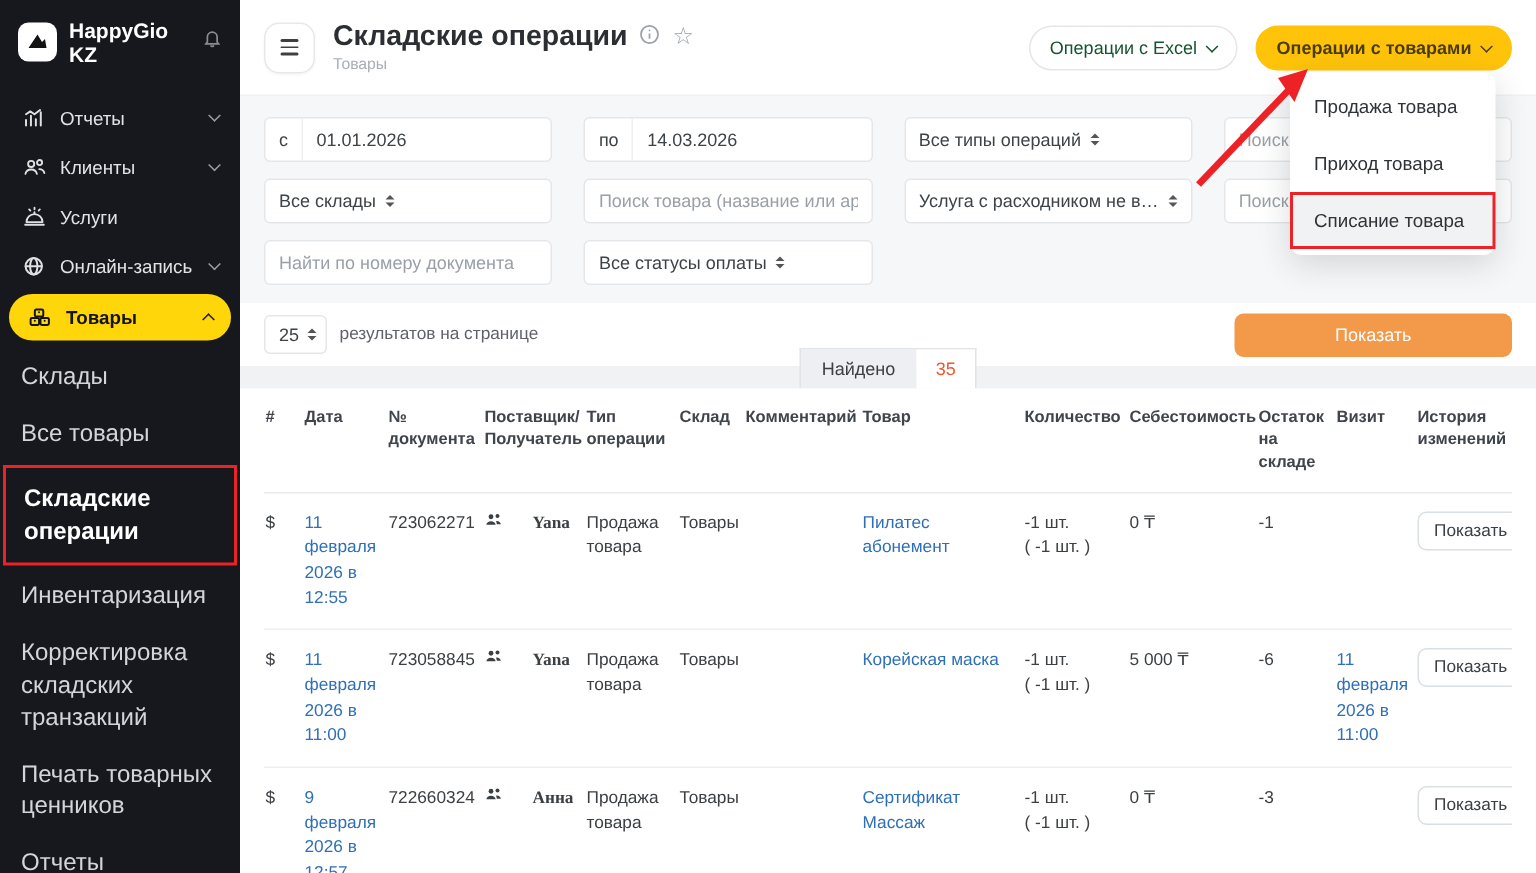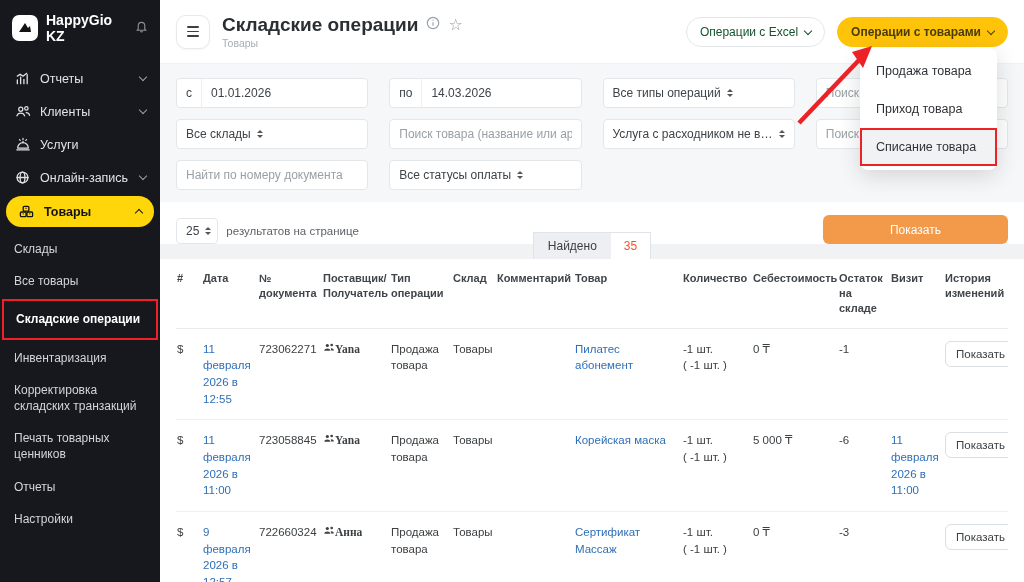--- a/index.html
+++ b/index.html
@@ -20,21 +20,21 @@
   .bell{color:#8A8D93}
   .menu{padding:8px 0 2px 0}
   .menu-item{display:flex;align-items:center;gap:9px;padding:9px 14px;font-size:12.5px;font-weight:500;color:#E2E3E5;cursor:pointer}
   .menu-item .mi-icon{width:17px;display:flex;justify-content:center;color:#DFE0E2}
   .menu-item .mi-label{flex:1}
   .chev{width:6px;height:6px;border-right:1.6px solid #9CA0A6;border-bottom:1.6px solid #9CA0A6;transform:rotate(45deg);margin-top:-3px}
   .chev.up{transform:rotate(-135deg);margin-top:3px;border-color:#1A1A1A}
   .menu-item.active{background:var(--c-yellow-active);color:#131313;border-radius:18px;margin:2px 6px;padding:8px 12px;font-weight:bold}
   .menu-item.active .mi-icon{color:#131313}
   .submenu{padding:2px 0}
-  .sub-item{font-size:12px;color:#D3D5D8;padding:8px 14px;line-height:1.35;cursor:pointer}
+  .sub-item{font-size:16px;color:#D3D5D8;padding:8px 14px;line-height:1.35;cursor:pointer}
   .sub-item.current{color:#fff;font-weight:bold;border:2px solid var(--c-red);padding:10px 12px;margin:2px 2px}
 
   
   .main{flex:1;background:var(--c-bg);display:flex;flex-direction:column;position:relative}
   .topbar{background:#fff;height:64px;display:flex;align-items:center;padding:0 16px;gap:12px;border-bottom:1px solid #EFF1F3}
   .burger{width:34px;height:34px;border:1px solid #E6E9EC;border-radius:10px;background:#fff;display:flex;flex-direction:column;justify-content:center;align-items:center;gap:3px;cursor:pointer;box-shadow:0 1px 2px rgba(0,0,0,.04)}
   .burger i{display:block;width:12px;height:1.6px;background:#3C4043;border-radius:1px}
   .title-block{position:relative;flex:1}
   .title-row{display:flex;align-items:center;gap:8px}
   .page-title{font-size:19px;font-weight:bold;color:#2B2F33}
@@ -53,36 +53,36 @@
   .ctl input{border:0;outline:0;flex:1;height:100%;padding:0 9px;font:inherit;color:#3E4348;min-width:0;background:transparent}
   .ctl input::placeholder{color:#9AA0A6}
   .ctl.sel{justify-content:flex-start;padding:0 9px;cursor:pointer}
   .ctl.sel .val{white-space:nowrap;overflow:hidden;text-overflow:ellipsis}
   .updown{display:inline-flex;flex-direction:column;gap:2px;margin-left:6px}
   .updown i{width:0;height:0;border-left:3.2px solid transparent;border-right:3.2px solid transparent}
   .updown .u{border-bottom:3.8px solid #555}
   .updown .d{border-top:3.8px solid #555}
 
   
-  .results-row{background:#fff;height:42px;display:flex;align-items:flex-end;justify-content:space-between;padding:0 16px}
+  .results-row{background:#fff;height:42px;display:flex;align-items:center;justify-content:space-between;padding:0 16px}
   .perpage{display:flex;align-items:center;gap:8px;font-size:11.5px;color:#5F6368}
   .perpage .ctl{height:26px;padding:0 6px 0 9px;display:inline-flex}
   .btn-show{background:var(--c-orange);color:#fff;border:0;border-radius:6px;font-size:12px;width:185px;height:29px;cursor:pointer;font-family:inherit}
 
   
   .found-strip{background:#F0F2F4;height:15px;display:flex;justify-content:center;align-items:flex-end}
   .found-tab{display:flex;height:27px;border:1px solid #E0E3E7;border-bottom:0;font-size:12px}
   .found-label{background:#EDEFF2;color:#3C4043;padding:0 14px;display:flex;align-items:center}
   .found-count{background:#fff;color:var(--c-found);font-weight:normal;padding:0 13px;display:flex;align-items:center}
   .table-wrap{background:#fff;flex:1;padding:0 16px;overflow:hidden}
   table{border-collapse:collapse;width:100%;table-layout:fixed}
   th{font-size:11px;font-weight:bold;color:#40454B;text-align:left;padding:12px 7px 12px 1px;vertical-align:top;line-height:1.35;border-bottom:1px solid #E8EAED}
   td{font-size:11.5px;color:#3C4043;padding:12px 7px 12px 1px;vertical-align:top;line-height:1.45;border-bottom:1px solid #EDEFF1;height:66px;overflow:hidden}
   a.tlink{color:var(--c-link);text-decoration:none;cursor:pointer;word-break:normal}
-  .supplier{display:flex;align-items:flex-end;gap:0}
+  .supplier{display:flex;align-items:flex-end;gap:20px}
   .supplier .name{font-family:"Liberation Serif","DejaVu Serif",serif;font-weight:bold;font-size:11.5px}
   .btn-row-show{background:#fff;border:1px solid #DADFE3;border-radius:6px;font-size:11.5px;color:#3C4043;padding:6px 10px;cursor:pointer;font-family:inherit;white-space:nowrap}
 
   
   .dropdown{position:absolute;left:860px;top:48px;width:137px;background:#fff;border-radius:8px;box-shadow:0 6px 22px rgba(30,35,40,.16);padding:4px 0;z-index:30}
   .dd-item{font-size:12.5px;color:#2F3337;padding:12px 16px;cursor:pointer;white-space:nowrap}
   .dd-item.hl{background:#F1F2F3;border:2px solid var(--c-red);padding:10px 14px}
   .arrow-overlay{position:absolute;left:0;top:0;width:1024px;height:582px;pointer-events:none;z-index:40}
 </style>
 </head>

